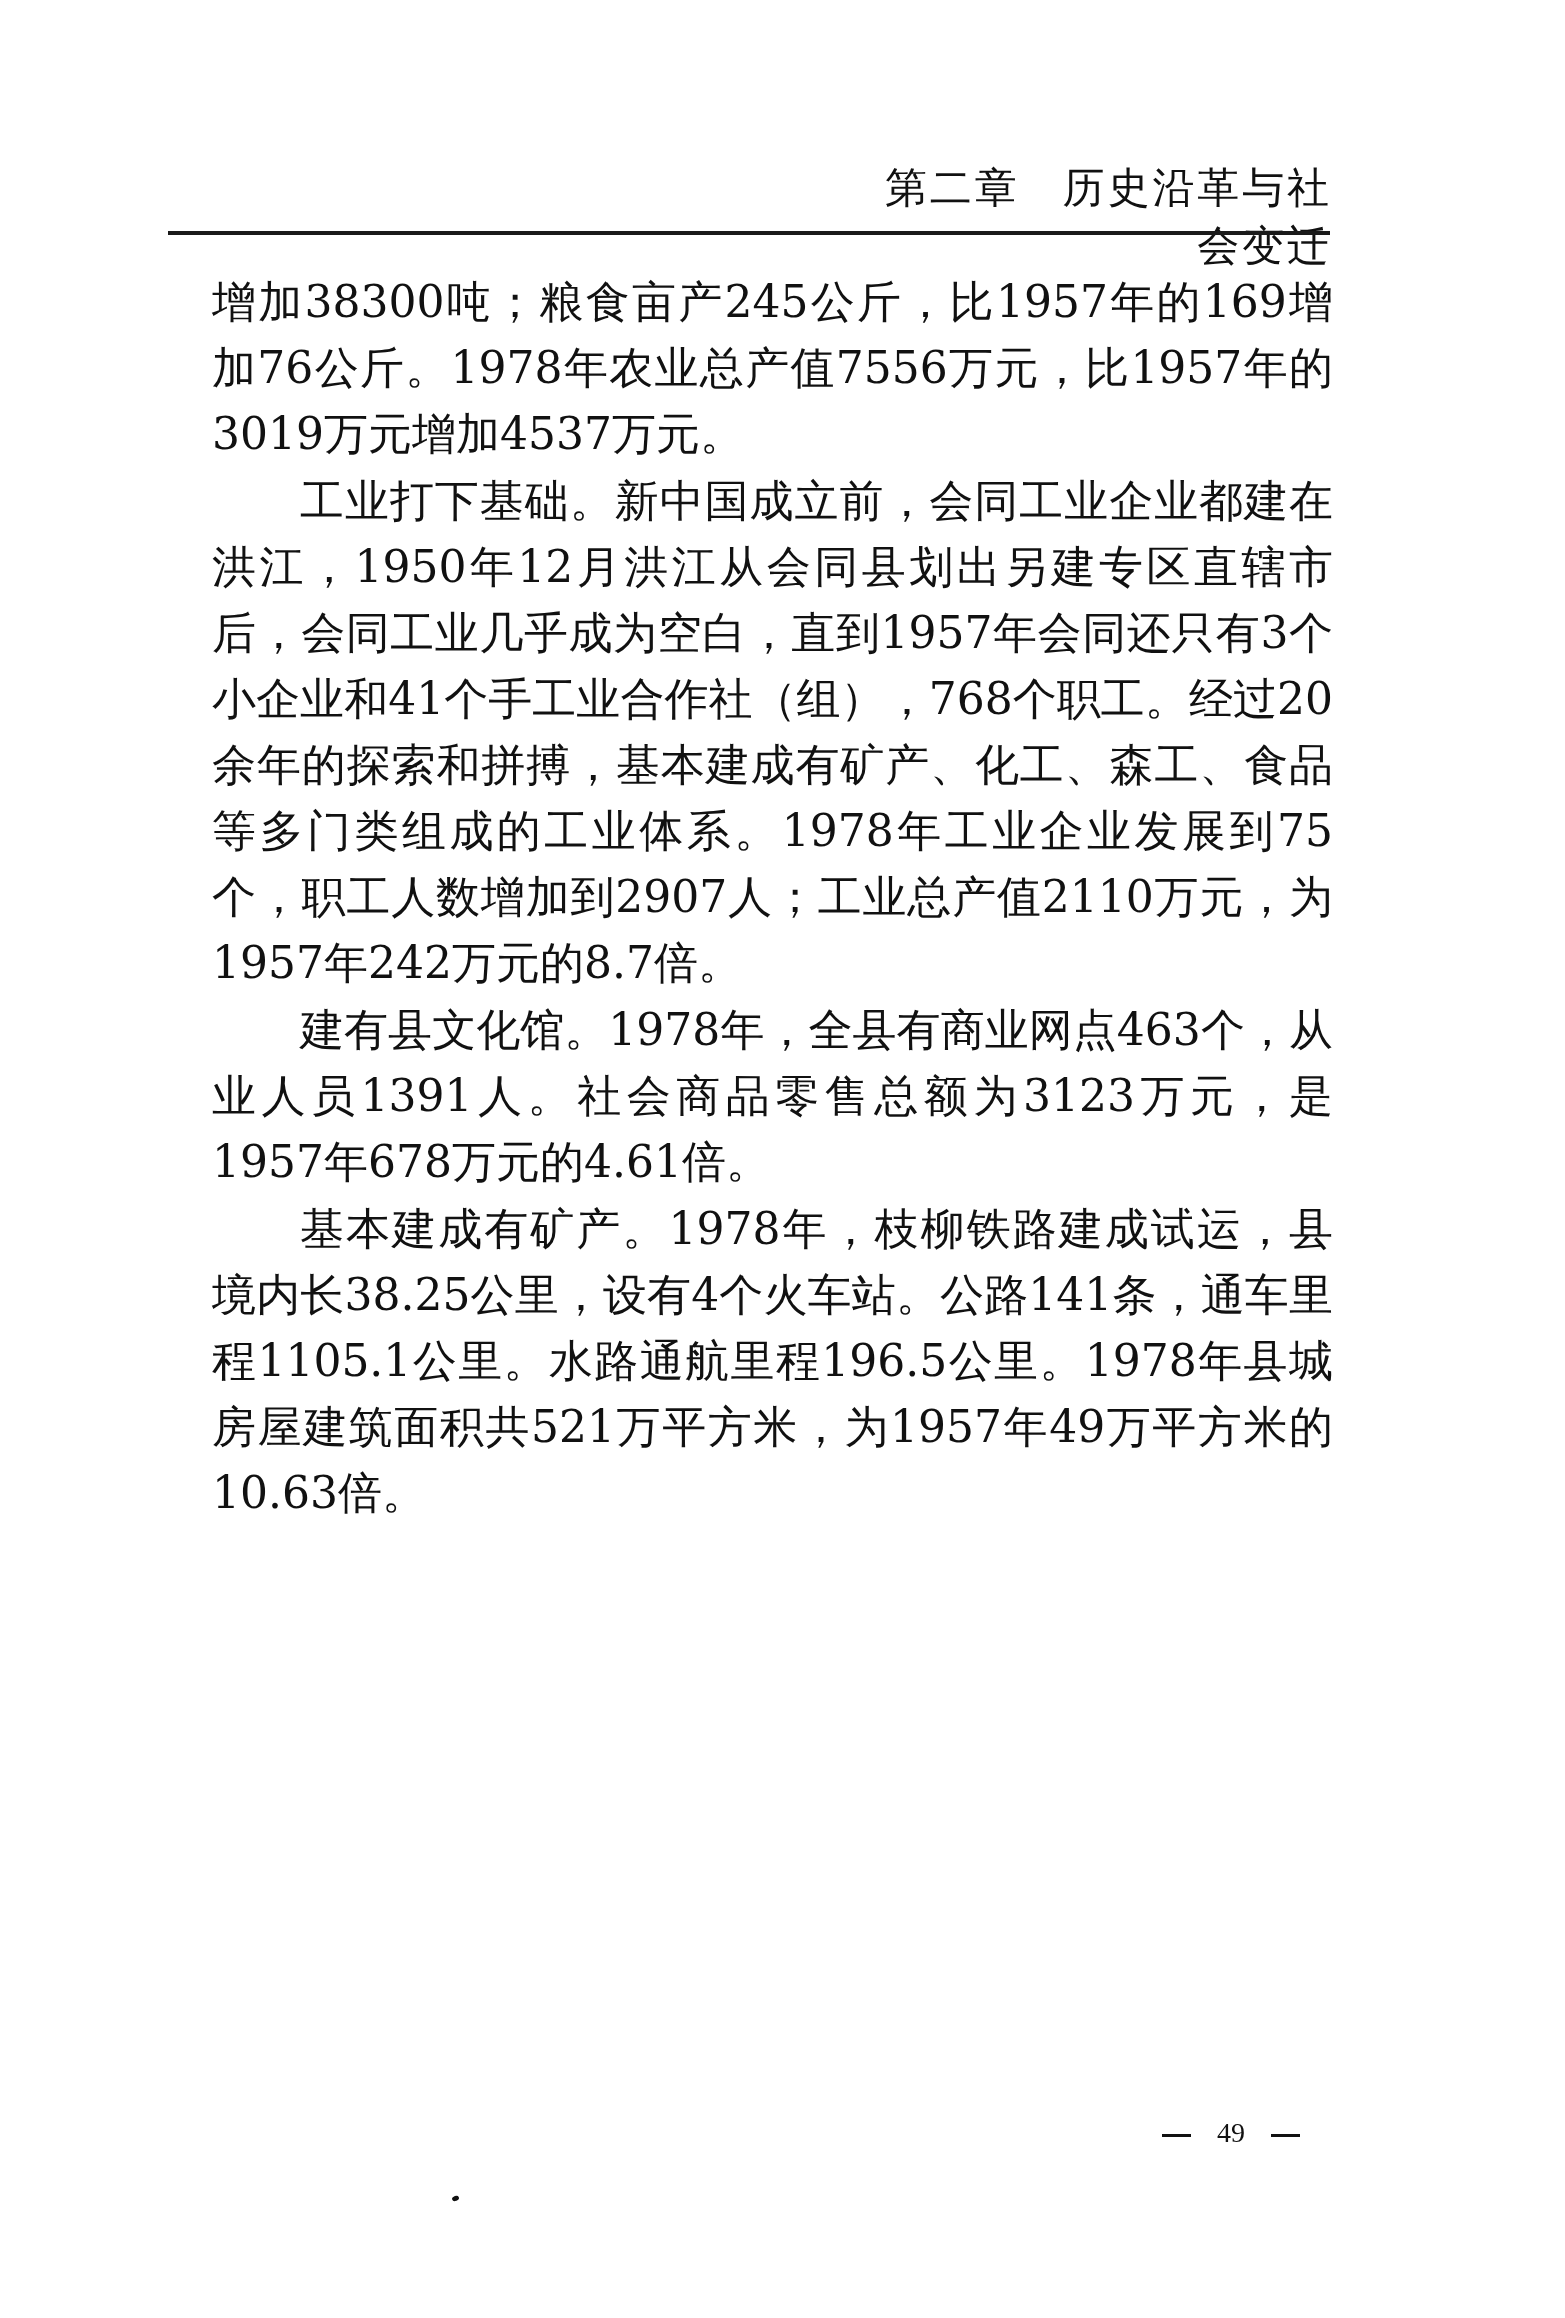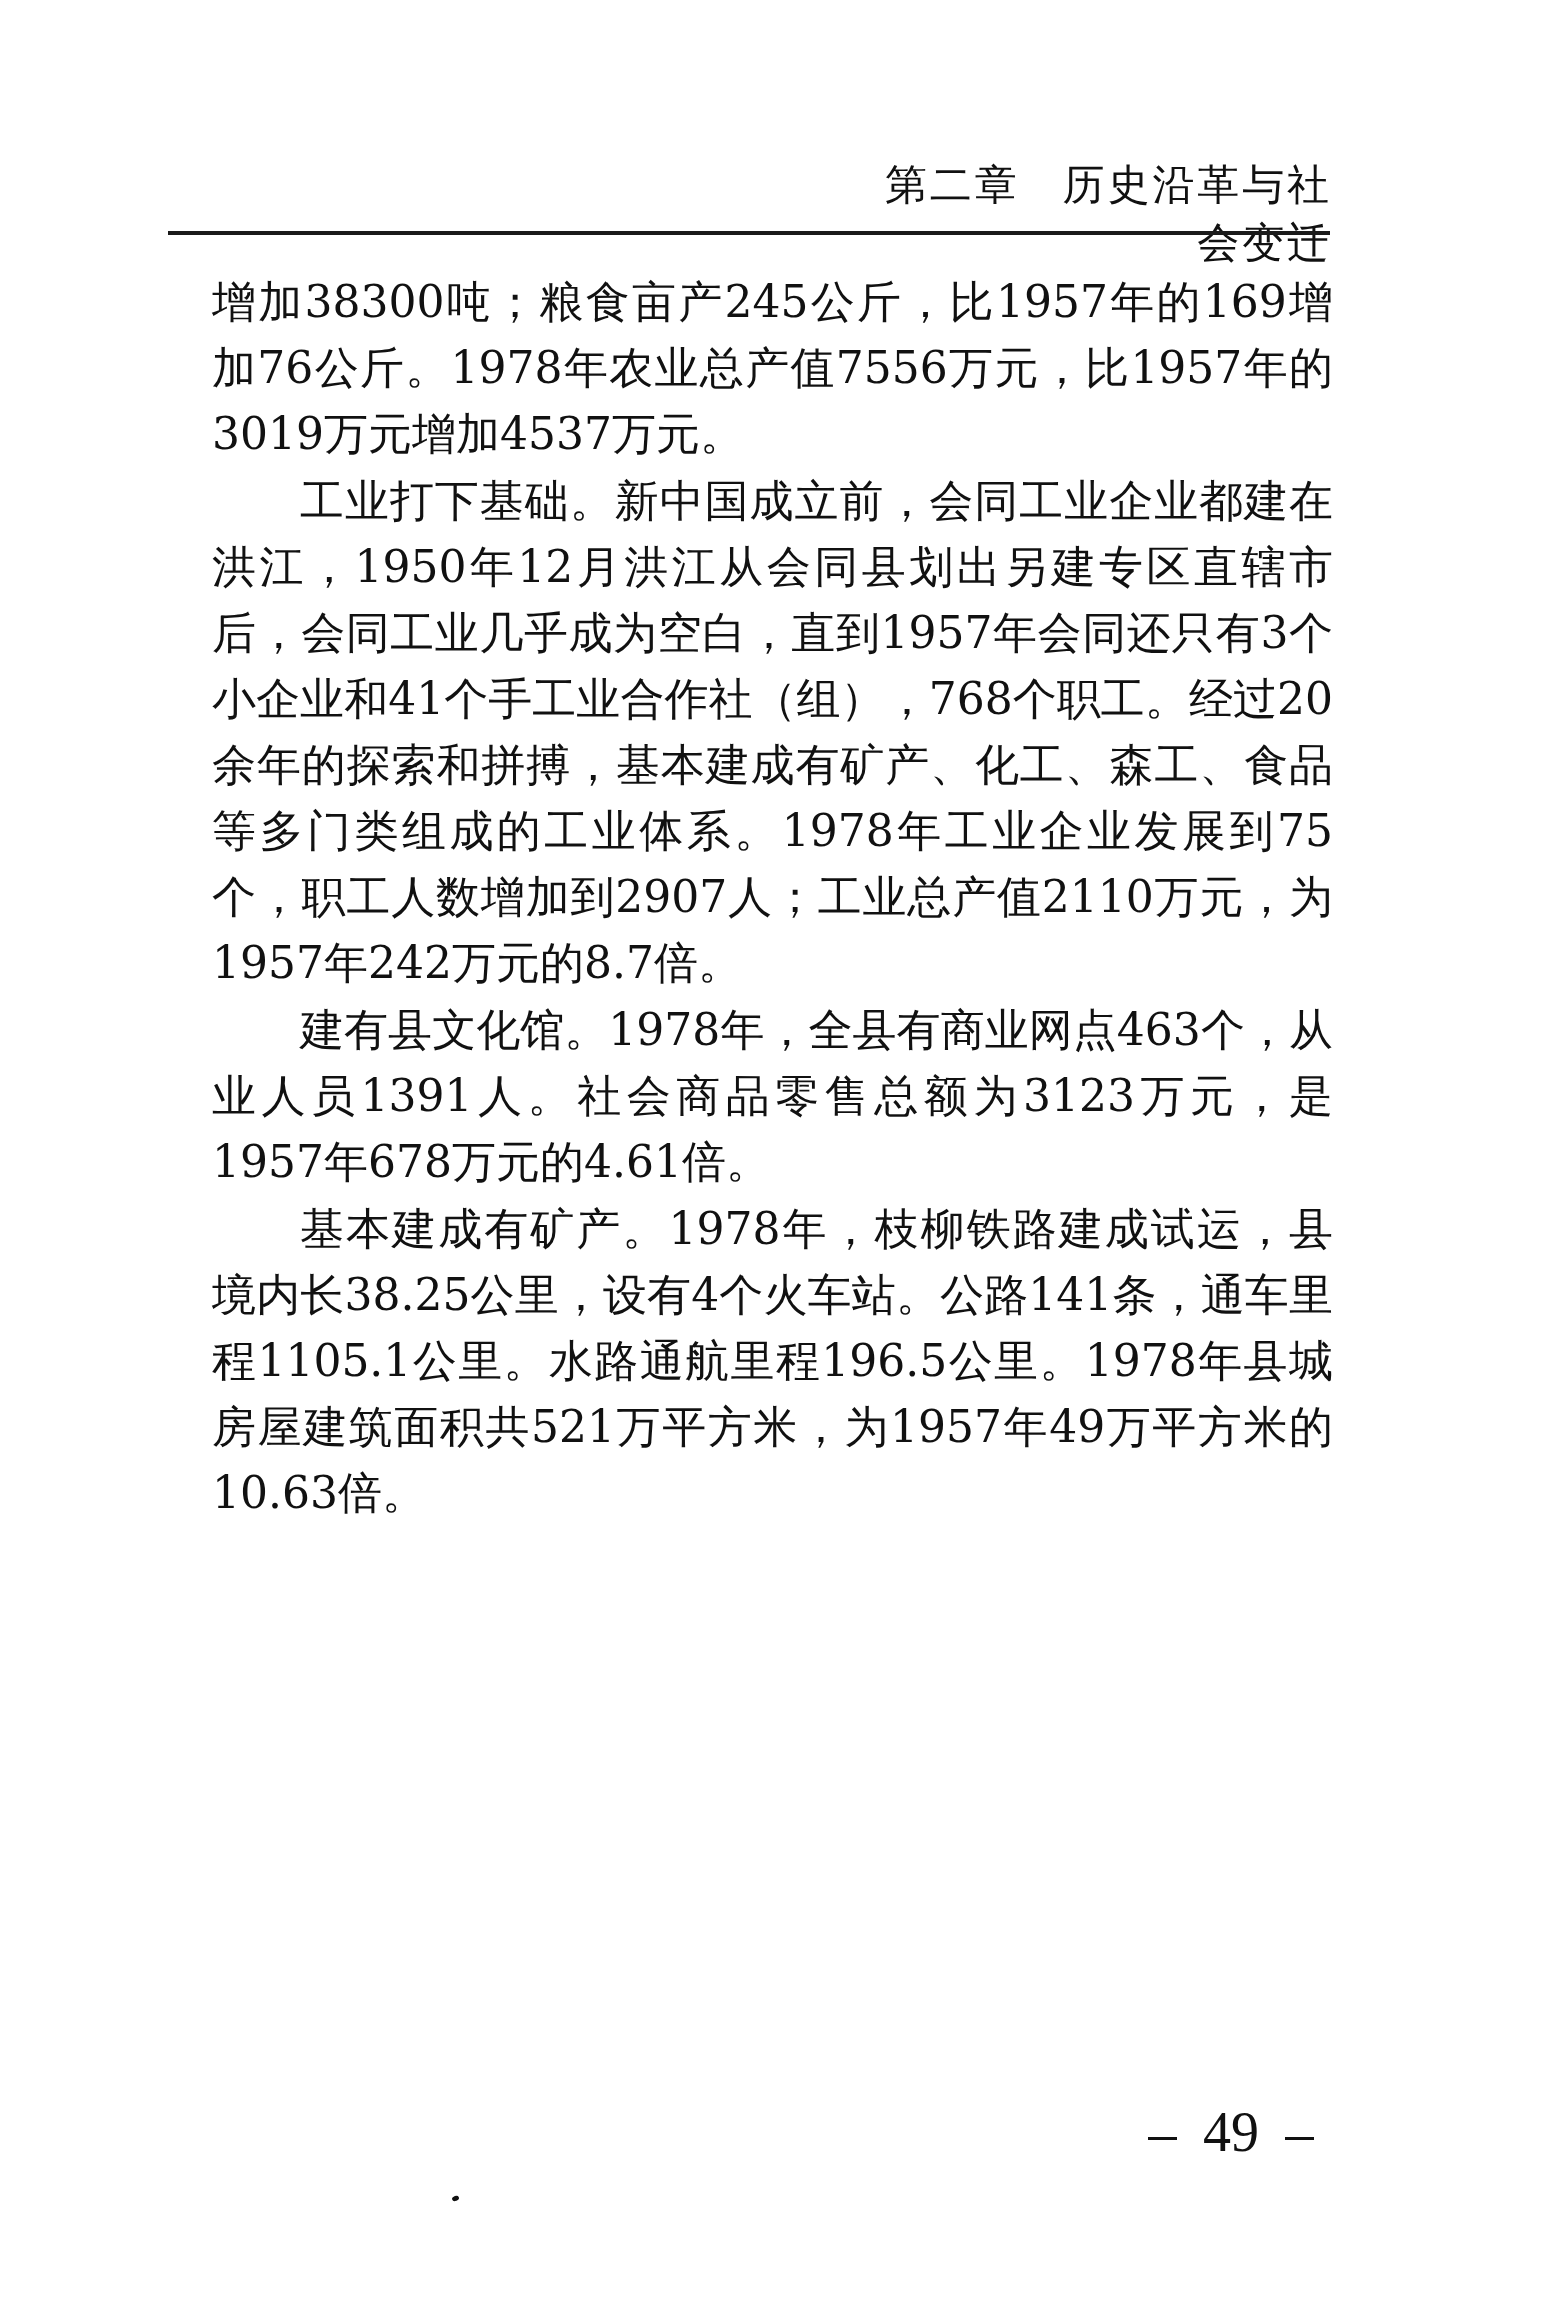--- a/index.html
+++ b/index.html
@@ -1,28 +1,28 @@
 <!DOCTYPE html>
 <html style="font-size:7.7px"><head>
 <meta charset="utf-8">
 <style>
   html, body { margin: 0; padding: 0; background: #ffffff; }
   body { width: 1565px; height: 2319px; position: relative; overflow: hidden;
          font-family: "DejaVu Serif", "Liberation Serif", serif; color: #111111; }
   .running-head { position: absolute; left: 880px; top: 159px; width: 452px;
                   text-align: right; font-size: 42px; letter-spacing: 2.9px;
-                  font-family: Liberation Mono, monospace; line-height: 58px; }
+                  font-family: Liberation Sans, sans-serif; line-height: 58px; }
   .running-head .sep { display: inline-block; width: 43px; }
   .head-rule { position: absolute; left: 168px; top: 231px; width: 1162px; height: 4.3px; background: #1a1a1a; }
   .body-text { position: absolute; left: 212px; top: 269px; width: 1139px;
                font-size: 44px; line-height: 66px; text-align: justify; }
   .body-text p { margin: 0 18px 1px 0; text-indent: 0; }
   .body-text p.indent { text-indent: 88px; }
   .page-number { position: absolute; left: 1106px; top: 2106px; width: 250px; text-align: center;
-                 font-size: 56px; font-family: "Liberation Serif", serif; line-height: 53px; }
+                 font-size: 28px; font-family: "Liberation Serif", serif; line-height: 53px; }
   .page-number .dash { display: inline-block; width: 29px; height: 2.9px; background: #111; vertical-align: middle; margin: 0 26.4px; }
   .speck { position: absolute; left: 452px; top: 2196px; width: 6.7px; height: 4.8px; border-radius: 50%; background: #111; transform: rotate(-20deg); }
 </style>
 </head>
 <body>
 
 <div class="running-head">
   <span>第二章</span><span class="sep"></span><span>历史沿革与社会变迁</span>
 </div>
 <div class="head-rule"></div>

